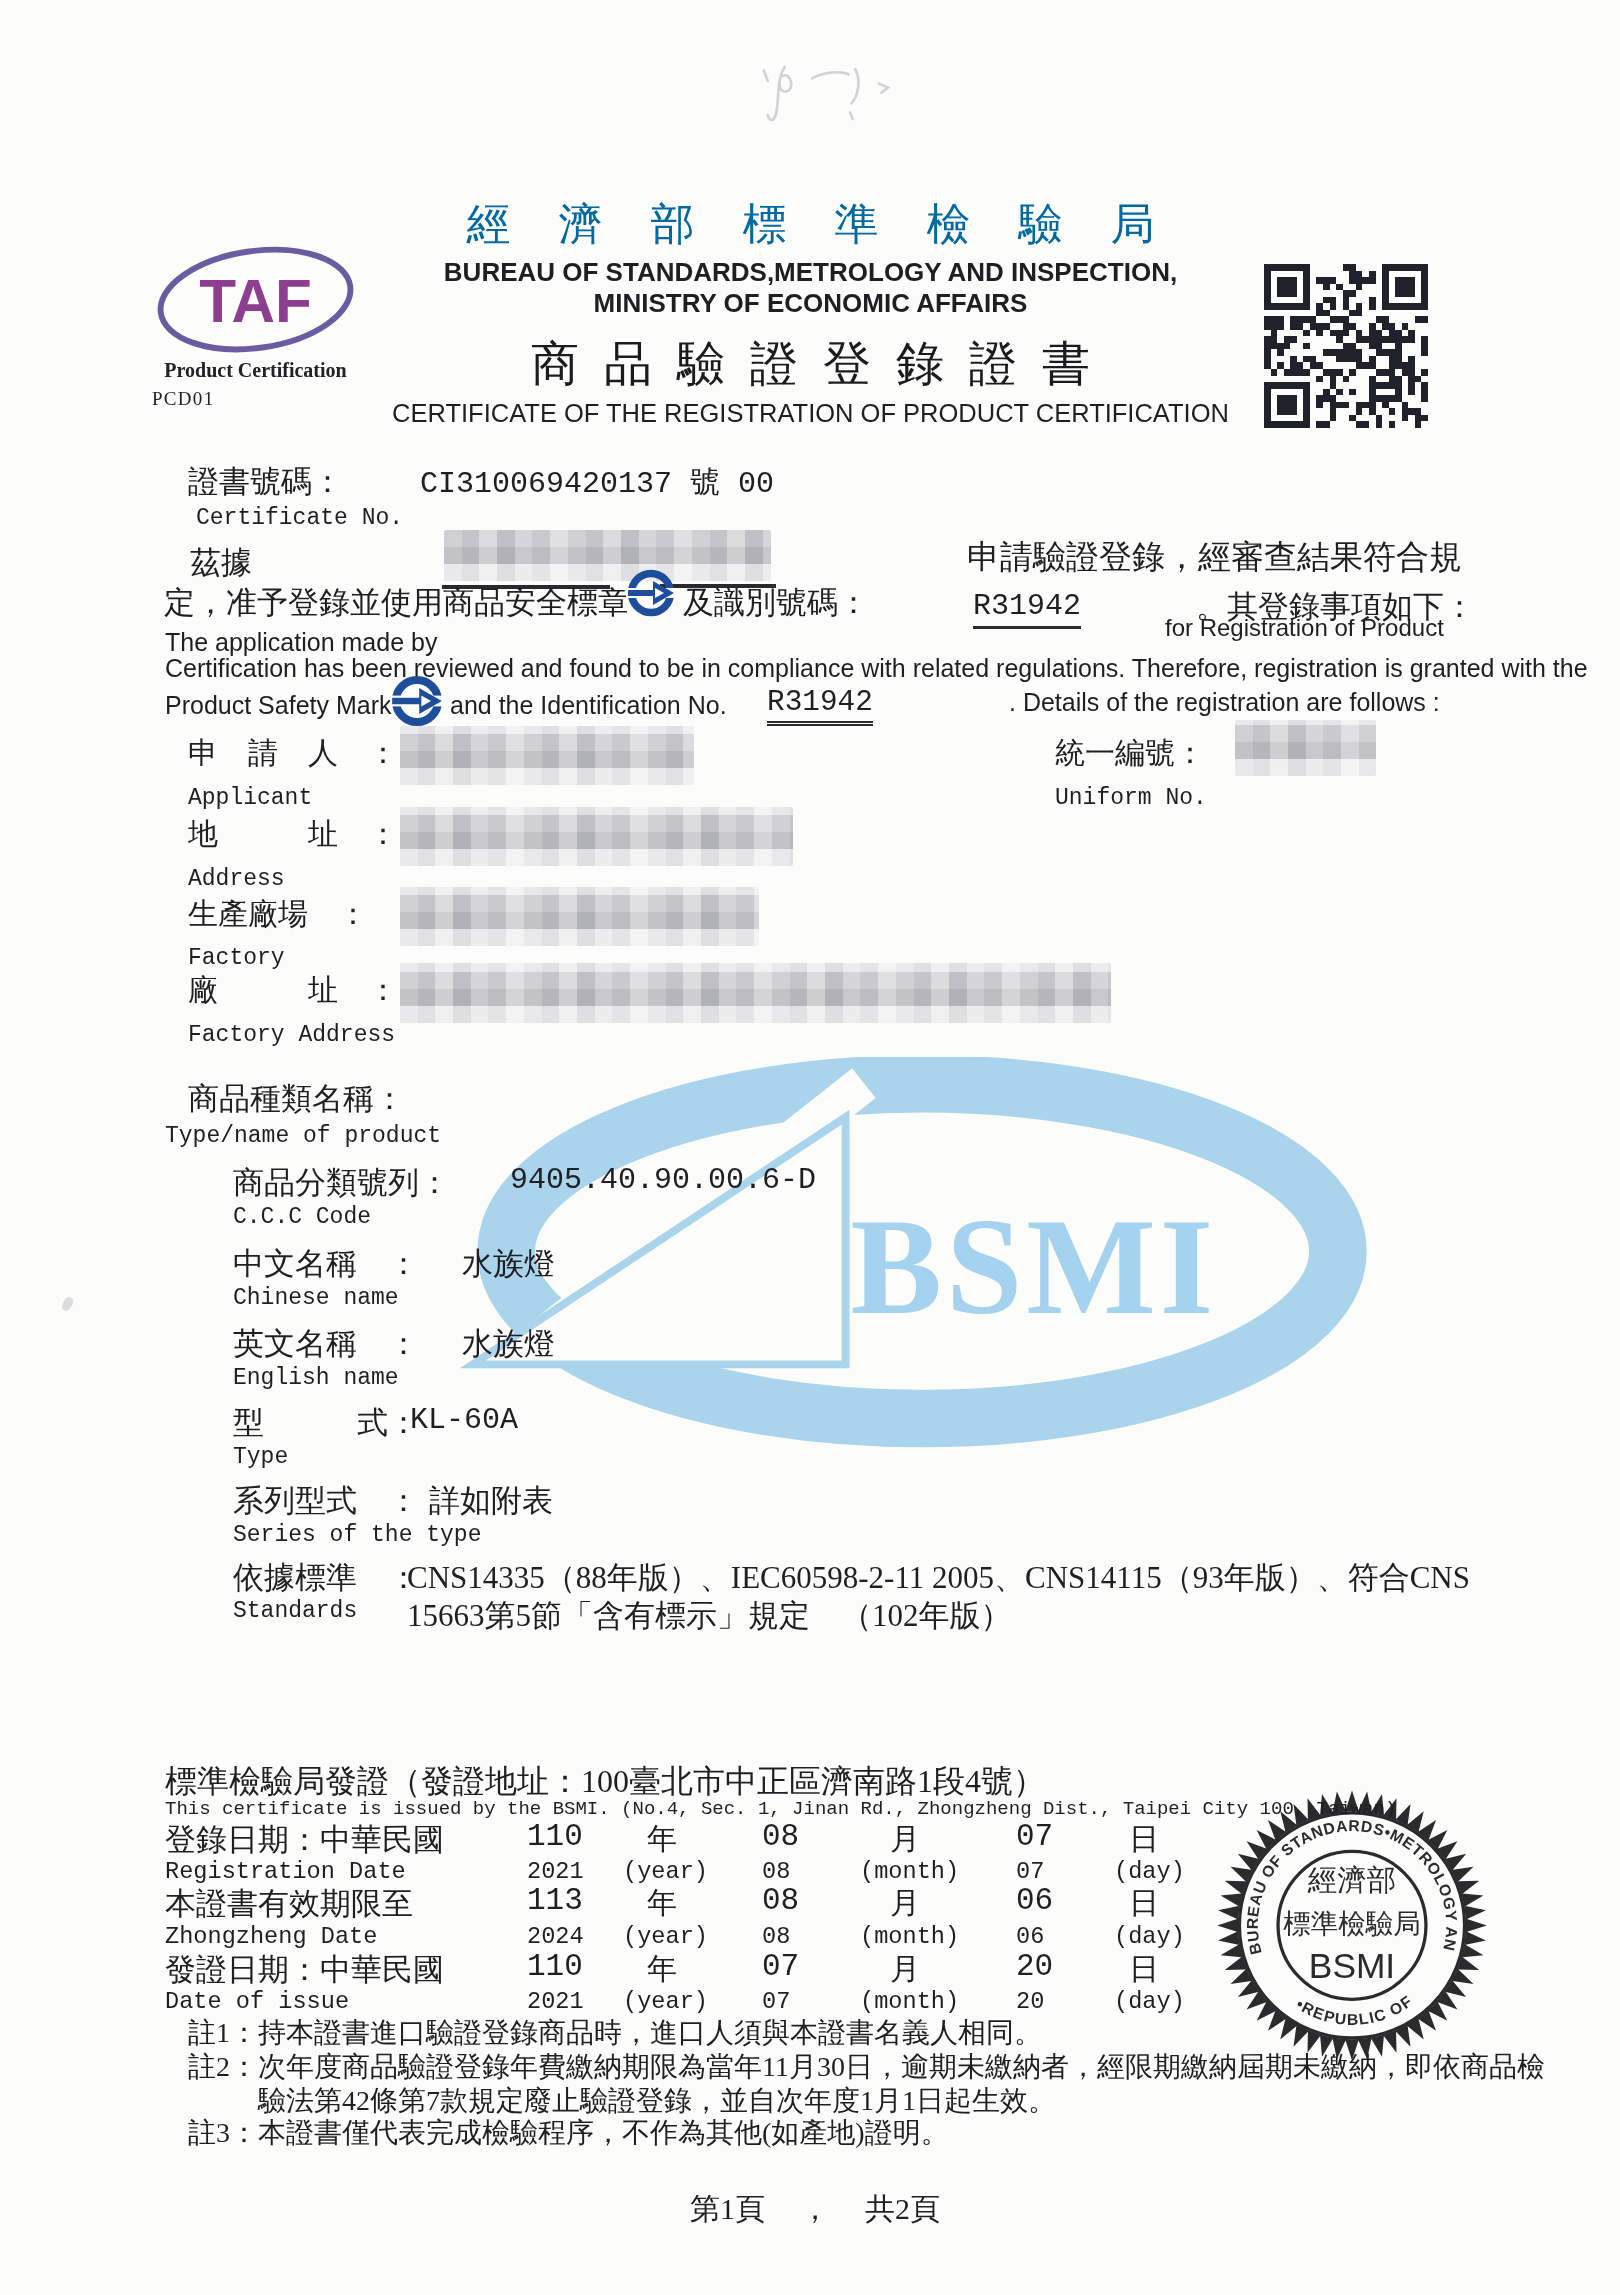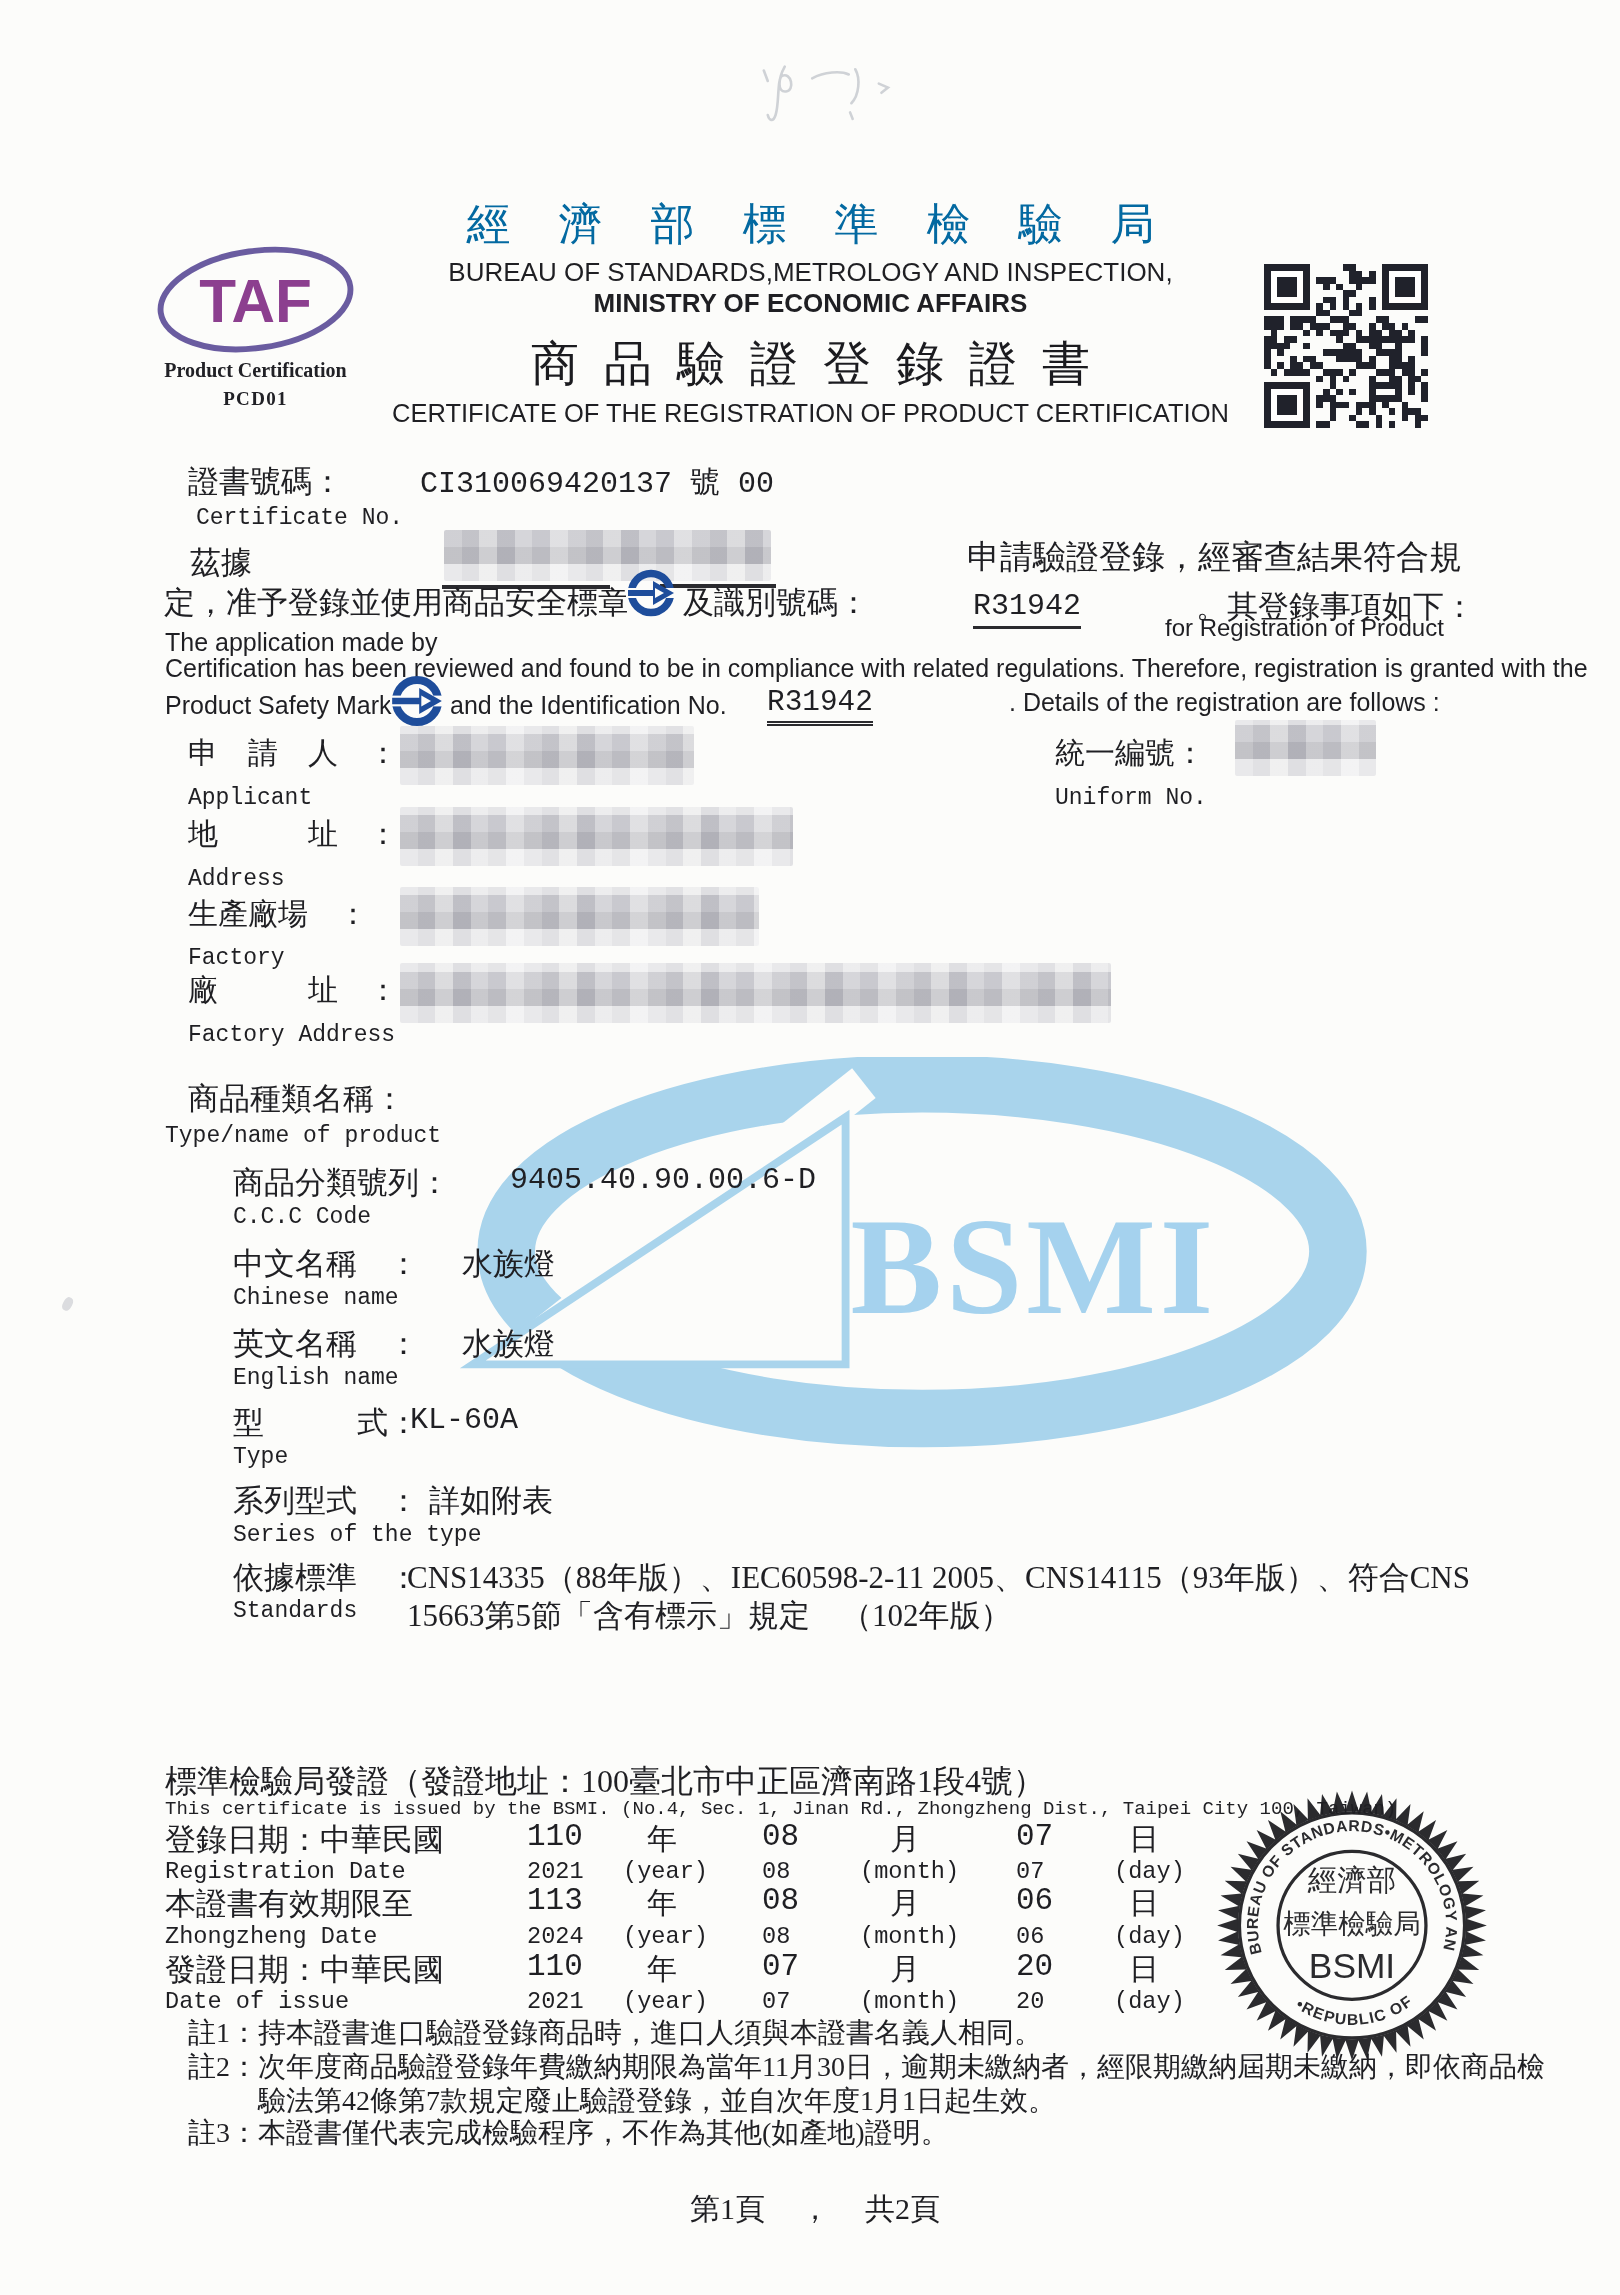--- a/index.html
+++ b/index.html
@@ -36,25 +36,25 @@
       <path d="M214 48 L228 54 L218 62"></path>
     </g>
   </svg>
 
   <div class="abs" style="left:152px;top:243px;width:207px;height:183px">
     <svg width="207" height="115" viewBox="0 0 316 175">
       <ellipse cx="158" cy="86" rx="146" ry="74" fill="none" stroke="#6a5ca0" stroke-width="9" transform="rotate(-8 158 86)"></ellipse>
       <text x="158" y="120" text-anchor="middle" font-family="Liberation Sans, sans-serif" font-weight="bold" font-size="92" fill="#8c3f8f">TAF</text>
     </svg>
     <div class="abs zh ink" style="left:0;top:116px;width:207px;text-align:center;font-weight:bold;font-size:20px">Product Certification</div>
-    <div class="abs zh ink" style="left:0;top:145px;width:207px;text-align:center;font-weight:bold;font-size:19px;letter-spacing:1.3px">PCD01</div>
+    <div class="abs zh ink" style="left:0;top:145px;width:207px;text-align:left;font-weight:normal;font-size:19px;letter-spacing:1.3px">PCD01</div>
   </div>
 
   <div class="abs zh ctr txt" style="top:195px;font-size:44px;letter-spacing:48px;text-indent:48px;color:#0369a1">經濟部標準檢驗局</div>
-  <div class="abs sans ctr txt" style="top:257px;font-size:26px;font-weight:normal">BUREAU OF STANDARDS,METROLOGY AND INSPECTION,</div>
+  <div class="abs sans ctr txt" style="top:257px;font-size:26px;font-weight:bold">BUREAU OF STANDARDS,METROLOGY AND INSPECTION,</div>
   <div class="abs sans ctr txt" style="top:288px;font-size:26px;font-weight:bold">MINISTRY OF ECONOMIC AFFAIRS</div>
   <div class="abs zh ctr txt" style="top:332px;font-size:48px;letter-spacing:25px;text-indent:25px;color:#1b1b1f">商品驗證登錄證書</div>
   <div class="abs sans ctr txt" style="top:399px;font-size:25.5px">CERTIFICATE OF THE REGISTRATION OF PRODUCT CERTIFICATION</div>
 
   <svg class="abs" id="qr" style="left:1264px;top:264px" width="164" height="164" viewBox="0 0 250 250" shape-rendering="crispEdges">
       <rect x="120" y="0" width="10" height="10" fill="#20222b"></rect>
       <rect x="130" y="0" width="10" height="10" fill="#20222b"></rect>
       <rect x="130" y="10" width="10" height="10" fill="#20222b"></rect>
       <rect x="140" y="10" width="10" height="10" fill="#20222b"></rect>
       <rect x="160" y="10" width="10" height="10" fill="#20222b"></rect>

